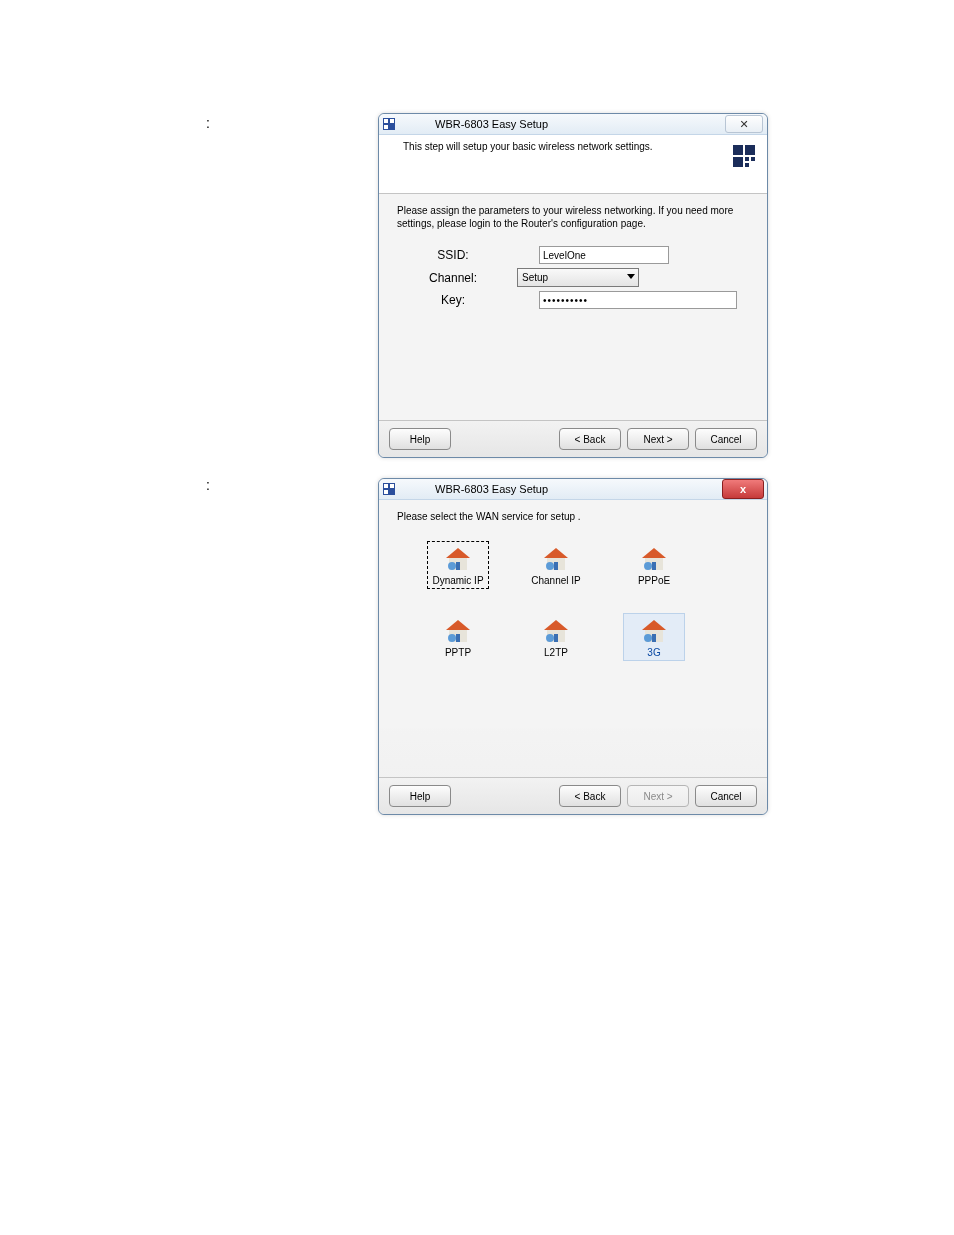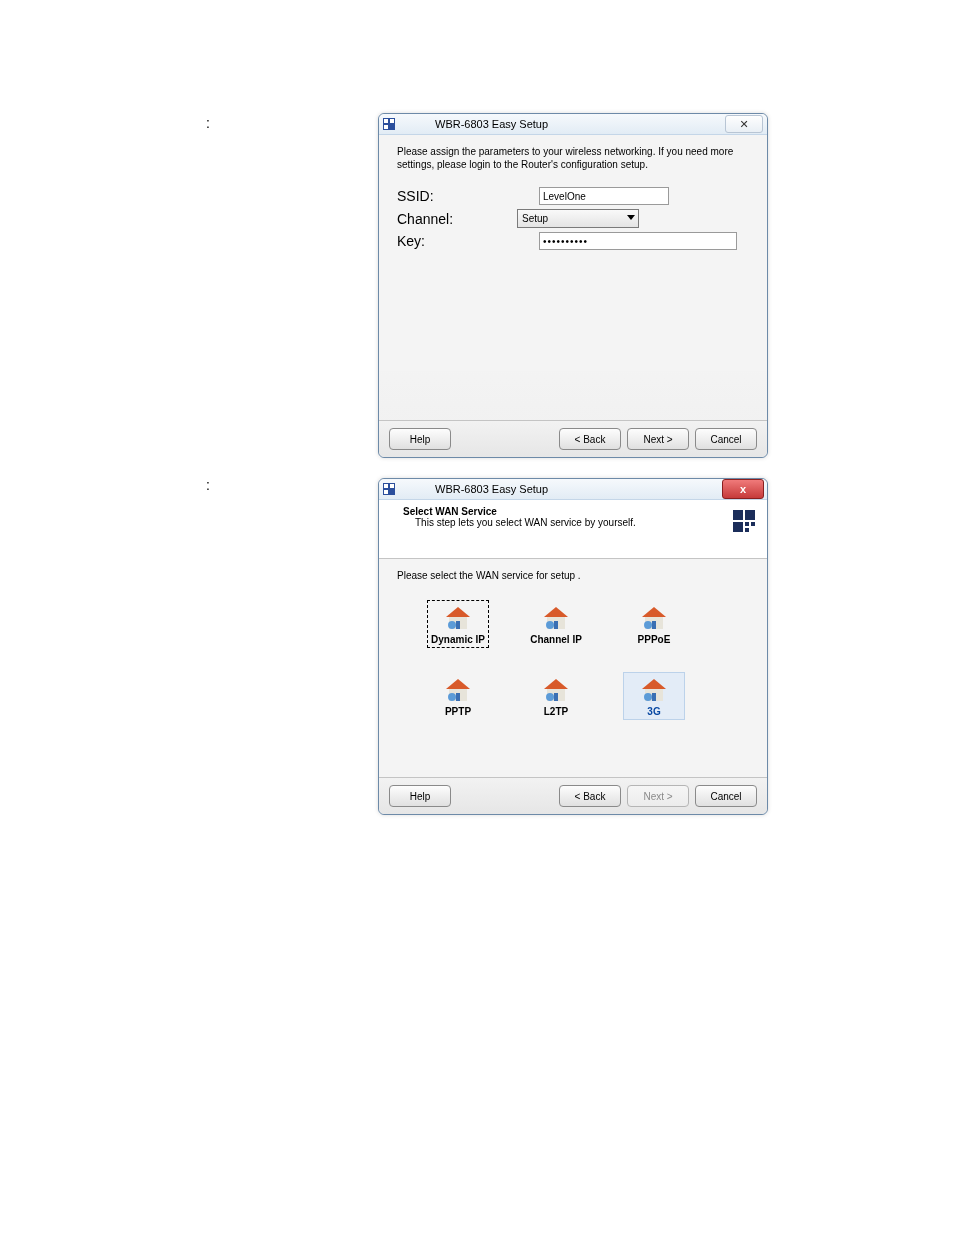--- a/index.html
+++ b/index.html
@@ -107,22 +107,22 @@
     margin-bottom: 16px;
   }
 
   .form-row {
     display: flex;
     align-items: center;
     margin-bottom: 4px;
   }
   .form-label {
     width: 112px;
-    text-align: left;
-    font-size: 14px;
+    text-align: center;
+    font-size: 12px;
     padding-right: 8px;
   }
   .text-input {
     height: 16px;
     border: 1px solid #9a9a9a;
     background:#fff;
     font-size:10px;
     padding: 0 3px;
     margin-left: 22px;
   }
@@ -179,21 +179,21 @@
   }
   .service-item {
     width: 56px;
     display:flex; flex-direction:column; align-items:center;
     font-size:10px; color:#000;
     padding:4px 2px 2px 2px;
     border:1px solid transparent;
   }
   .service-item.boxed { border:1px dashed #000; }
   .service-item.highlight { background:#e3ecf7; border:1px solid #bcd2ea; }
-  .service-item .label { margin-top:3px; text-align:center;font-weight:bold; }
+  .service-item .label { margin-top:3px; text-align:center; }
   .service-item.highlight .label { color:#0a49a3; }
 
   .house-icon { width:28px; height:26px; }
 
 </style>
 </head>
 <body>
 
 <div class="page">
 
@@ -209,23 +209,36 @@
             <rect x="7" y="1" width="4" height="4" fill="#fff"></rect>
             <rect x="1" y="7" width="4" height="4" fill="#fff"></rect>
           </svg>
       </span>
       <span class="title-text">WBR-6803 Easy Setup</span>
       <div class="ctrl-btn">
           <span>✕</span>
         </div>
     </div>
 
+    <div class="header-band">
+      <div class="subtext">This step will setup your basic wireless network settings.</div>
+      <div class="header-logo">
+        <svg viewBox="0 0 22 22">
+            <rect x="0" y="0" width="10" height="10" fill="#1b2d5a"></rect>
+            <rect x="12" y="0" width="10" height="10" fill="#1b2d5a"></rect>
+            <rect x="0" y="12" width="10" height="10" fill="#1b2d5a"></rect>
+            <rect x="12" y="12" width="4" height="4" fill="#1b2d5a"></rect>
+            <rect x="18" y="12" width="4" height="4" fill="#1b2d5a"></rect>
+            <rect x="12" y="18" width="4" height="4" fill="#1b2d5a"></rect>
+          </svg>
+      </div>
+    </div>
 
     <div class="body-area" style="height:218px;">
-      <div class="instruction">Please assign the parameters to your wireless networking. If you need more settings, please login to the Router's configuration setup.</div>
+      <div class="instruction">Please assign the parameters to your wireless networking. If you need more settings, please login to the Router's configuration page.</div>
 
       <div class="form-row">
         <div class="form-label">SSID:</div>
         <input class="text-input ssid-input" value="LevelOne" style="">
       </div>
       <div class="form-row">
         <div class="form-label">Channel:</div>
         <div class="combo">
             <span>Setup</span>
           </div>
@@ -254,34 +267,20 @@
             <rect x="7" y="1" width="4" height="4" fill="#fff"></rect>
             <rect x="1" y="7" width="4" height="4" fill="#fff"></rect>
           </svg>
       </span>
       <span class="title-text">WBR-6803 Easy Setup</span>
       <div class="ctrl-btn ctrl-red">
           <span>x</span>
         </div>
     </div>
 
-    <div class="header-band">
-      <div class="bold-title">Select WAN Service</div>
-      <div class="subtext" style="padding-left:12px;">This step lets you select WAN service by yourself.</div>
-      <div class="header-logo">
-        <svg viewBox="0 0 22 22">
-            <rect x="0" y="0" width="10" height="10" fill="#1b2d5a"></rect>
-            <rect x="12" y="0" width="10" height="10" fill="#1b2d5a"></rect>
-            <rect x="0" y="12" width="10" height="10" fill="#1b2d5a"></rect>
-            <rect x="12" y="12" width="4" height="4" fill="#1b2d5a"></rect>
-            <rect x="18" y="12" width="4" height="4" fill="#1b2d5a"></rect>
-            <rect x="12" y="18" width="4" height="4" fill="#1b2d5a"></rect>
-          </svg>
-      </div>
-    </div>
 
     <div class="body-area" style="height:210px;">
       <div class="instruction" style="margin-bottom:10px;">Please select the WAN service for setup .</div>
 
       <div class="service-grid">
 
         <div class="service-item boxed">
           <svg class="house-icon" viewBox="0 0 28 26">
               <polygon points="14,2 26,12 2,12" fill="#d85a2a"></polygon>
               <rect x="5" y="12" width="18" height="12" fill="#e7e4da"></rect>

